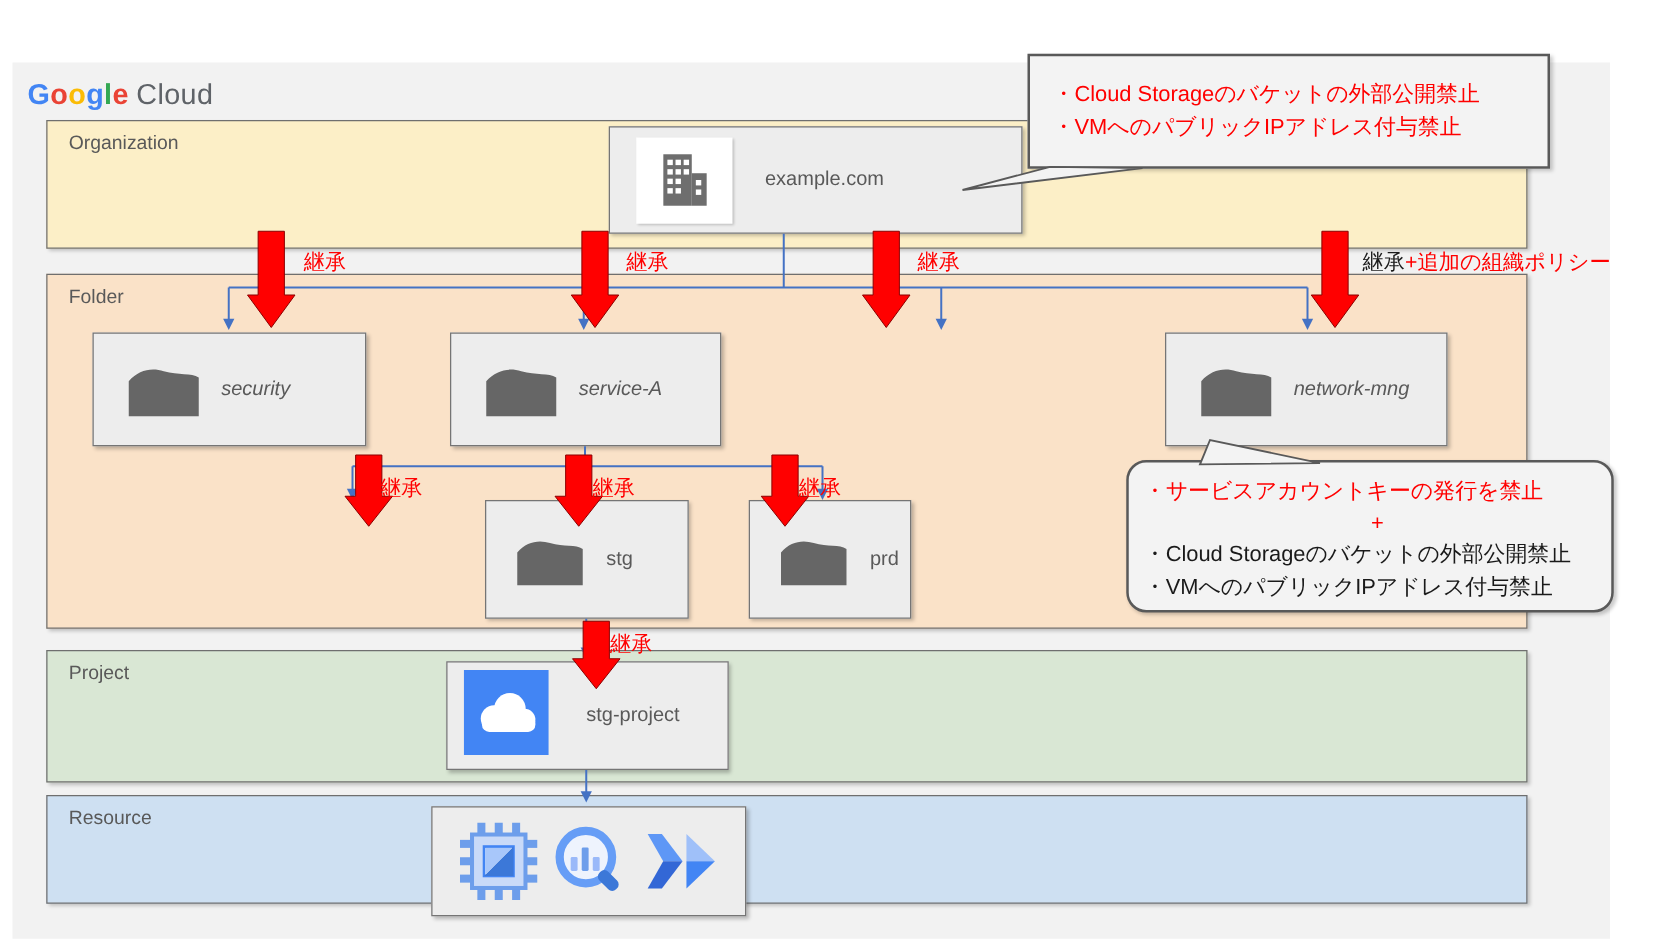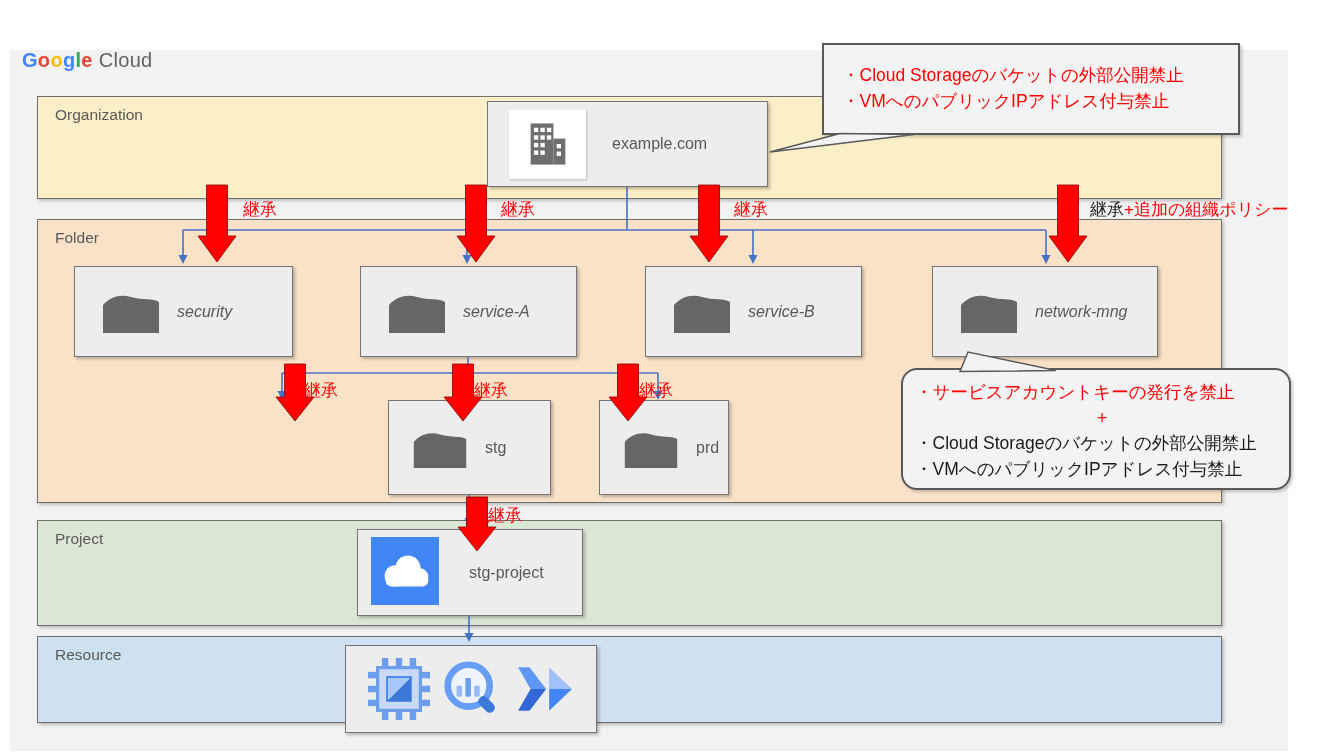--- a/index.html
+++ b/index.html
@@ -1,31 +1,31 @@
 <!DOCTYPE html>
 <html><head>
 <meta charset="utf-8">
 <style>
   html,body{margin:0;padding:0;background:#ffffff;}
   body{font-family:"Liberation Sans","DejaVu Sans",sans-serif;}
   #stage{position:relative;width:1327px;height:756px;background:#ffffff;overflow:hidden;}
   #panel{position:absolute;left:10px;top:50px;width:1278px;height:701px;background:#F2F2F2;}
   
-  #logo{position:absolute;left:22px;top:49px;font-size:20px;font-weight:600;letter-spacing:.3px;z-index:5;}
+  #logo{position:absolute;left:22px;top:62px;font-size:23px;font-weight:600;letter-spacing:.3px;z-index:5;}
   #logo .cloud{color:#5F6368;font-weight:400;margin-left:6px;}
   
   .band{position:absolute;left:37px;width:1185px;border:1.6px solid #6f6f6f;box-shadow:2px 2px 3px rgba(0,0,0,.22);z-index:10;box-sizing:border-box;}
   .band-label{position:absolute;left:17px;top:9px;font-size:15.5px;color:#595959;}
   #band-organization{top:96px;height:103px;background:#FCEFC7;}
   #band-folder{top:219px;height:284px;background:#FAE2C8;}
   #band-project{top:520px;height:106px;background:#D9E7D4;}
   #band-resource{top:636px;height:87px;background:#CEE0F2;}
   
   .node{position:absolute;background:#EDEDED;border:1.7px solid #757575;box-shadow:2px 2px 3px rgba(0,0,0,.25);display:flex;align-items:center;z-index:20;box-sizing:border-box;color:#595959;font-size:16px;}
-  #node-example{left:487px;top:101px;width:281px;height:86px;align-items:center;}
+  #node-example{left:487px;top:101px;width:331px;height:86px;align-items:center;}
   #node-example .icon-wrap{width:77px;height:69px;background:#ffffff;margin-left:21px;display:flex;align-items:center;justify-content:center;box-shadow:1px 1px 2px rgba(0,0,0,.2);}
   #node-example .lbl{margin-left:26px;}
   .folder-node{height:91px;top:266px;}
   #folder-security{left:74px;width:219px;}
   #folder-service-a{left:360px;width:217px;}
   #folder-service-b{left:645px;width:217px;}
   #folder-network{left:932px;width:226px;}
   .folder-node svg{margin-left:25px;}
   .folder-node .lbl{margin-left:15px;font-style:italic;}
   .subfolder-node{top:400px;height:95px;}
@@ -101,26 +101,20 @@
     <svg width="62" height="47" viewBox="0 0 62 47">
         <path d="M3 45 L3 17 C11 8 21 6 31 9 C43 12.5 53 10 59 14 L59 45 Z" fill="#666666"></path>
       </svg>
     <span class="lbl">security</span>
   </div>
   <div class="node folder-node" id="folder-service-a">
     <svg width="62" height="47" viewBox="0 0 62 47">
         <path d="M3 45 L3 17 C11 8 21 6 31 9 C43 12.5 53 10 59 14 L59 45 Z" fill="#666666"></path>
       </svg>
     <span class="lbl">service-A</span>
-  </div>
-  <div class="node folder-node" id="folder-service-b">
-    <svg width="62" height="47" viewBox="0 0 62 47">
-        <path d="M3 45 L3 17 C11 8 21 6 31 9 C43 12.5 53 10 59 14 L59 45 Z" fill="#666666"></path>
-      </svg>
-    <span class="lbl">service-B</span>
   </div>
   <div class="node folder-node" id="folder-network">
     <svg width="62" height="47" viewBox="0 0 62 47">
         <path d="M3 45 L3 17 C11 8 21 6 31 9 C43 12.5 53 10 59 14 L59 45 Z" fill="#666666"></path>
       </svg>
     <span class="lbl">network-mng</span>
   </div>
 
   <div class="node subfolder-node" id="sub-stg">
     <svg width="58" height="44" viewBox="0 0 62 47">

